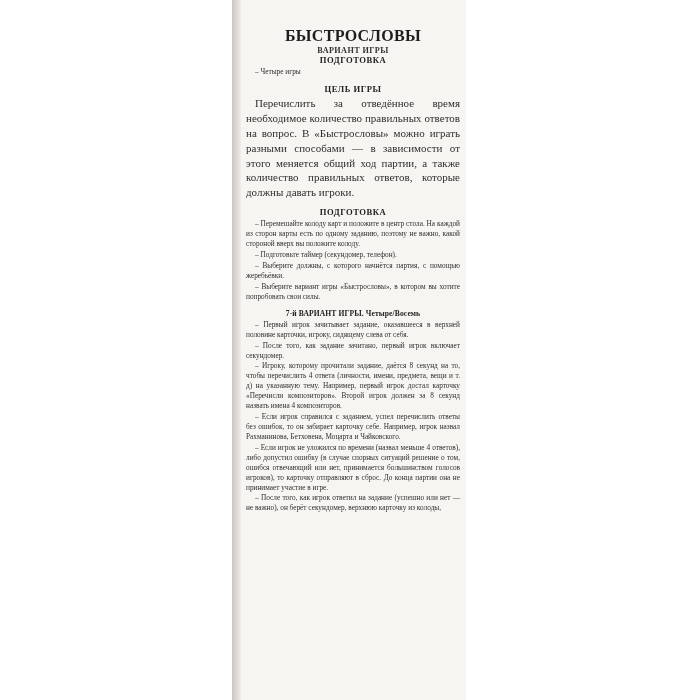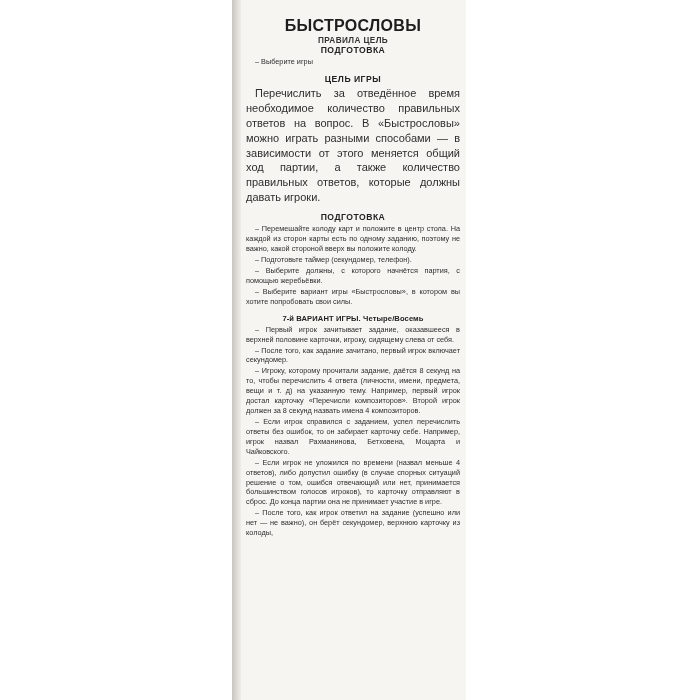--- a/index.html
+++ b/index.html
@@ -50,23 +50,24 @@
     left: 241px; top: 0;
     width: 225px;
     height: 700px;
     background: #f7f5f2;
     padding: 0;
     box-sizing: border-box;
   }
   .content {
     position: absolute;
     left: 246px;
-    top: 18px;
+    top: 28px;
     width: 214px;
     color: #2b2b2b;
+    font-family: Liberation Serif, serif;
   }
   .title {
     text-align: center;
     font-size: 16px;
     font-weight: bold;
     letter-spacing: 0.3px;
     color: #1d1d1d;
     line-height: 1.05;
   }
   .subtitle {
@@ -133,26 +134,26 @@
 
 <div class="page">
   <div class="edge-left"></div>
   <div class="edge-right"></div>
   <div class="shadow-left"></div>
   <div class="shadow-right"></div>
   <div class="sheet"></div>
 
   <div class="content">
     <div class="title">БЫСТРОСЛОВЫ</div>
-    <div class="subtitle">ПРАВИЛА ЦЕЛЬ</div>
+    <div class="subtitle">ВАРИАНТ ИГРЫ</div>
 
     <div class="blocks">
       <div class="section-head">ПОДГОТОВКА</div>
       <div class="list-block">
-        <p class="bullet">– Выберите игры</p>
+        <p class="bullet">– Четыре игры</p>
       </div>
 
       <div class="section-head">ЦЕЛЬ ИГРЫ</div>
       <div class="list-block">
         <p class="para">Перечислить за отведённое время необходимое количество правильных ответов на вопрос. В «Быстрословы» можно играть разными способами — в зависимости от этого меняется общий ход партии, а также количество правильных ответов, которые должны давать игроки.</p>
       </div>
 
       <div class="section-head">ПОДГОТОВКА</div>
       <div class="list-block">
         <p class="bullet">– Перемешайте колоду карт и положите в центр стола. На каждой из сторон карты есть по одному заданию, поэтому не важно, какой стороной вверх вы положите колоду.</p>

